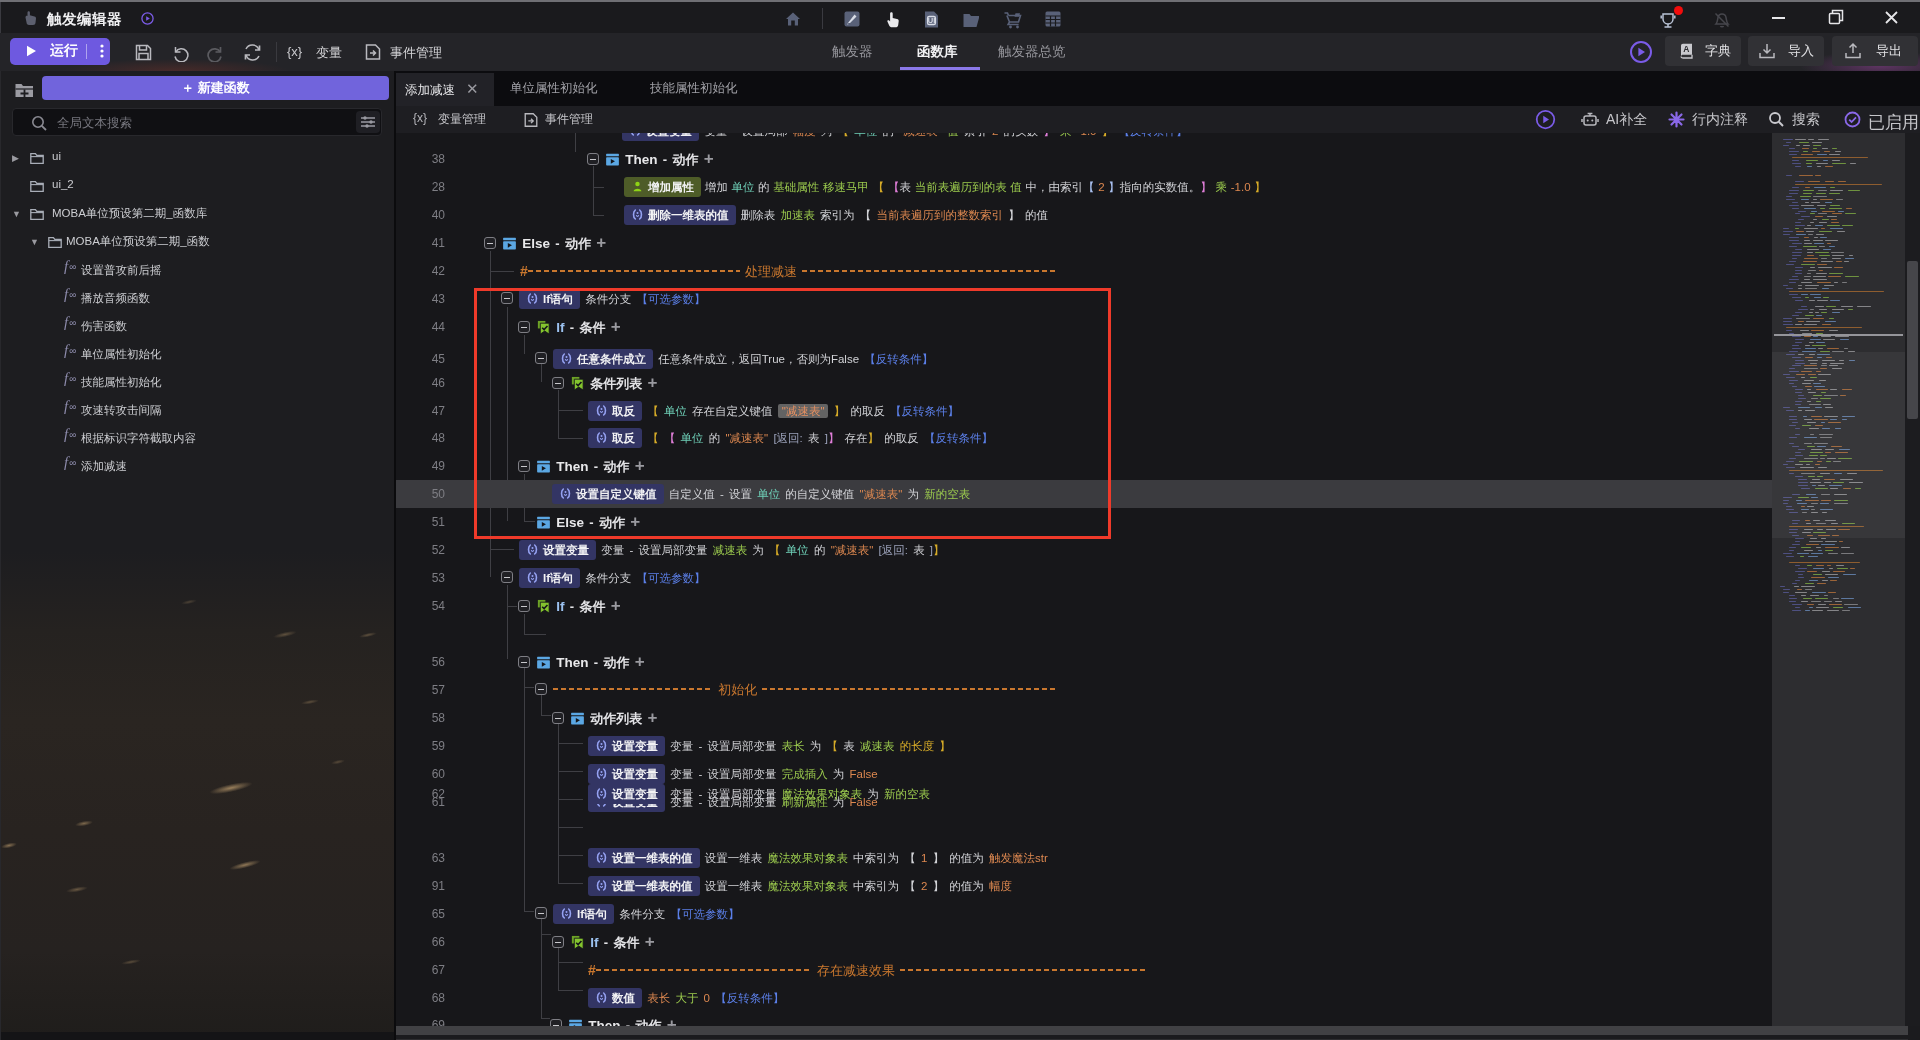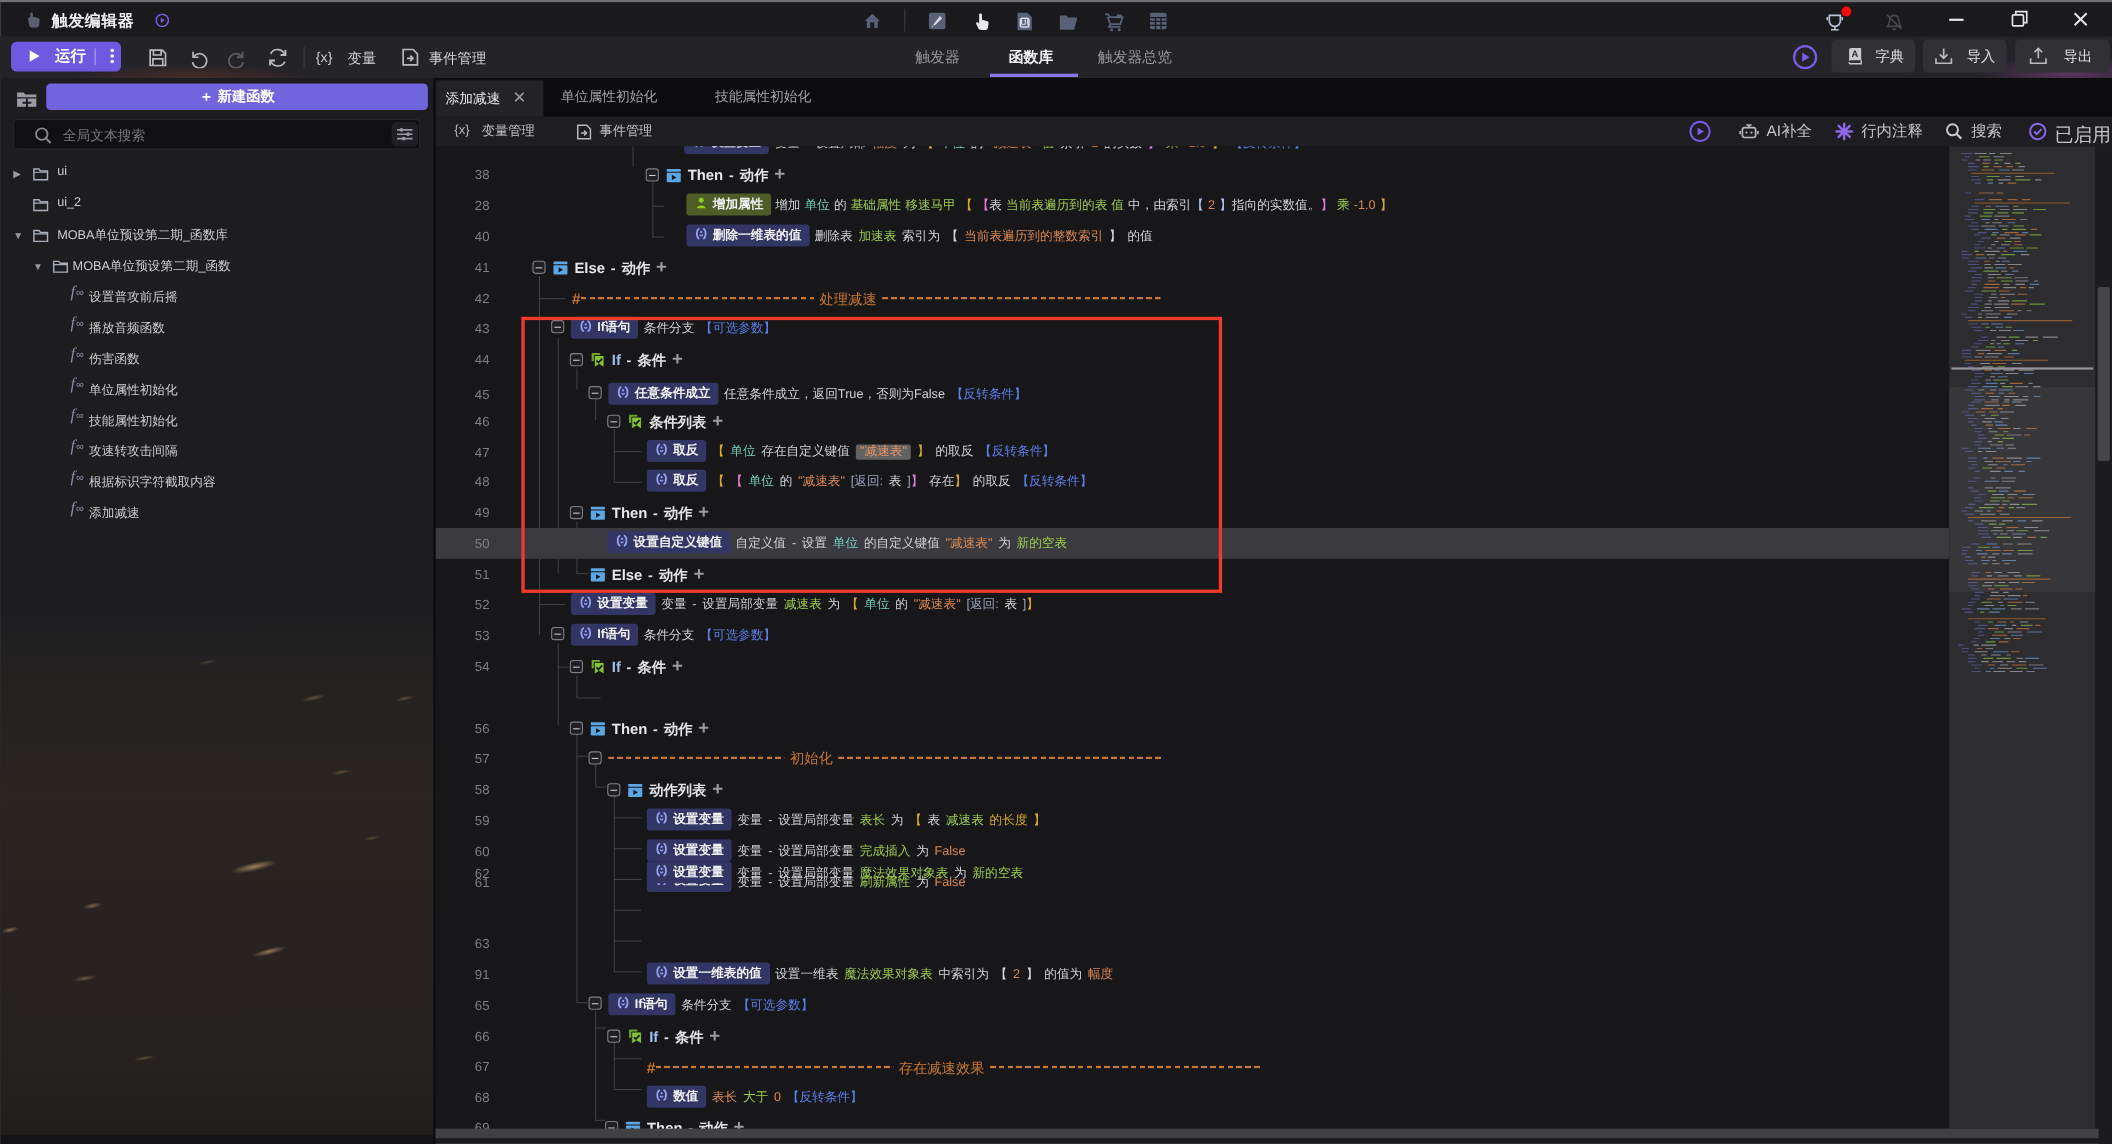--- a/index.html
+++ b/index.html
@@ -603,20 +603,26 @@
       <span class="ln">62</span>
       <div class="rc" style="left:192px"><span class="pl"><svg class="pic" viewBox="0 0 14 14">
             <path d="M4.6 2.2 C2.1 3.8 2.1 10.2 4.6 11.8" stroke="#95a2f2" stroke-width="1.7" fill="none" stroke-linecap="round"></path>
             <path d="M9.4 2.2 C11.9 3.8 11.9 10.2 9.4 11.8" stroke="#95a2f2" stroke-width="1.7" fill="none" stroke-linecap="round"></path>
             <circle cx="7" cy="5.3" r="1.1" fill="#95a2f2"></circle>
             <path d="M5.9 8.2 C6.3 9.3 7.7 9.3 8.1 8.2" stroke="#95a2f2" stroke-width="1.3" fill="none" stroke-linecap="round"></path>
           </svg><b>设置变量</b></span> <span class="w">变量 - 设置局部变量</span> <span class="g">魔法效果对象表</span> <span class="w">为</span> <span class="g">新的空表</span></div>
     </div>
 <div class="row" style="top:711px">
       <span class="ln">63</span>
+      <div class="rc" style="left:192px"><span class="pl"><svg class="pic" viewBox="0 0 14 14">
+            <path d="M4.6 2.2 C2.1 3.8 2.1 10.2 4.6 11.8" stroke="#95a2f2" stroke-width="1.7" fill="none" stroke-linecap="round"></path>
+            <path d="M9.4 2.2 C11.9 3.8 11.9 10.2 9.4 11.8" stroke="#95a2f2" stroke-width="1.7" fill="none" stroke-linecap="round"></path>
+            <circle cx="7" cy="5.3" r="1.1" fill="#95a2f2"></circle>
+            <path d="M5.9 8.2 C6.3 9.3 7.7 9.3 8.1 8.2" stroke="#95a2f2" stroke-width="1.3" fill="none" stroke-linecap="round"></path>
+          </svg><b>设置一维表的值</b></span> <span class="w">设置一维表</span> <span class="g">魔法效果对象表</span> <span class="w">中索引为</span> <span class="w">【</span> <span class="o">1</span> <span class="w">】</span> <span class="w">的值为</span> <span class="o">触发魔法str</span></div>
     </div>
 <div class="row" style="top:739px">
       <span class="ln">91</span>
       <div class="rc" style="left:192px"><span class="pl"><svg class="pic" viewBox="0 0 14 14">
             <path d="M4.6 2.2 C2.1 3.8 2.1 10.2 4.6 11.8" stroke="#95a2f2" stroke-width="1.7" fill="none" stroke-linecap="round"></path>
             <path d="M9.4 2.2 C11.9 3.8 11.9 10.2 9.4 11.8" stroke="#95a2f2" stroke-width="1.7" fill="none" stroke-linecap="round"></path>
             <circle cx="7" cy="5.3" r="1.1" fill="#95a2f2"></circle>
             <path d="M5.9 8.2 C6.3 9.3 7.7 9.3 8.1 8.2" stroke="#95a2f2" stroke-width="1.3" fill="none" stroke-linecap="round"></path>
           </svg><b>设置一维表的值</b></span> <span class="w">设置一维表</span> <span class="g">魔法效果对象表</span> <span class="w">中索引为</span> <span class="w">【</span> <span class="o">2</span> <span class="w">】</span> <span class="w">的值为</span> <span class="o">幅度</span></div>
     </div>

